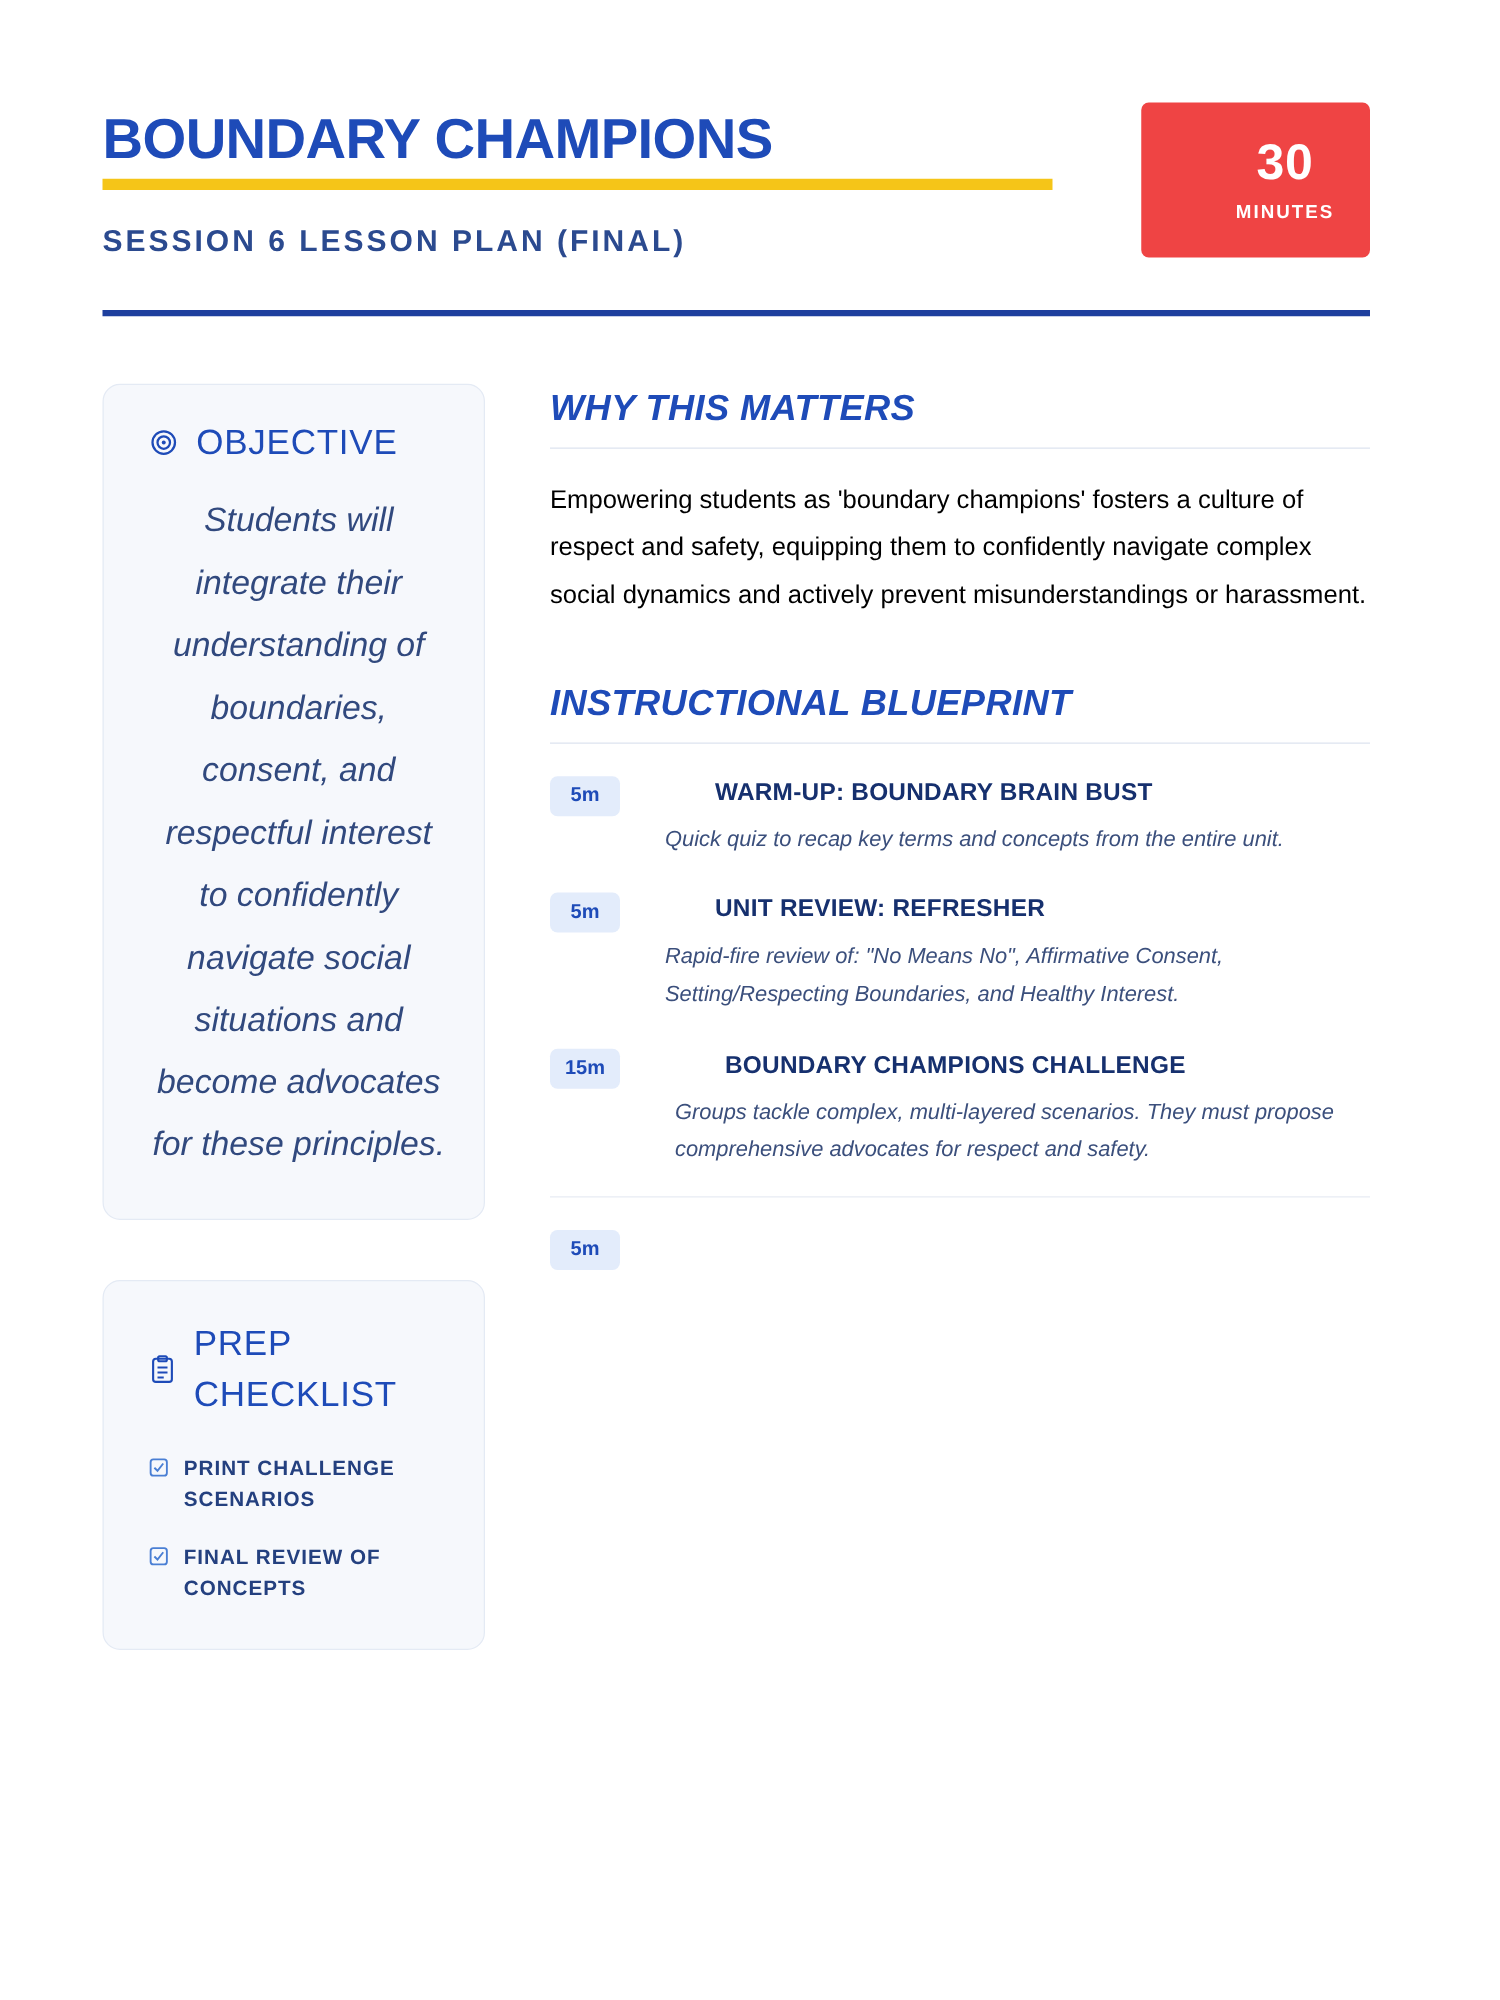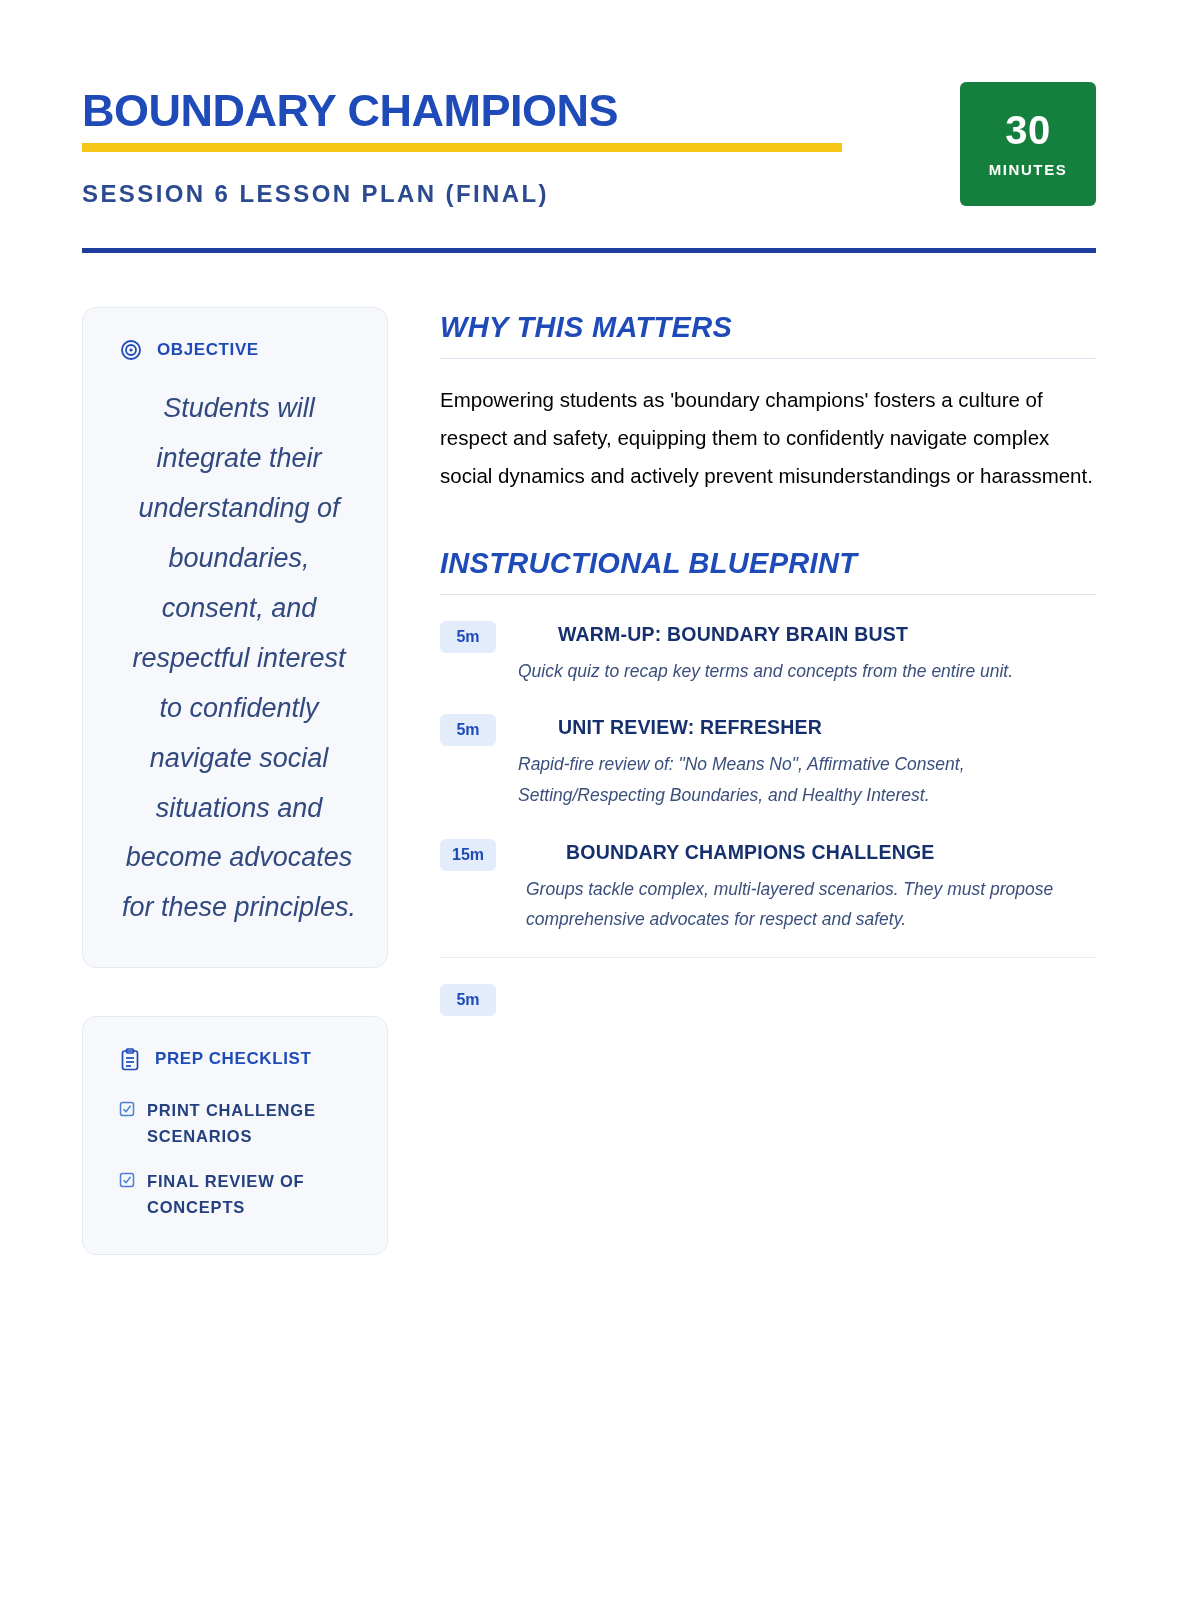--- a/index.html
+++ b/index.html
@@ -53,28 +53,29 @@
     font-size: 24px;
     font-weight: 700;
     letter-spacing: 2.4px;
     color: #2b4a8f;
     text-transform: uppercase;
   }
 
   .duration-badge {
     width: 136px;
     height: 124px;
-    background: #15803d;
+    background: #ef4444;
     border-radius: 6px;
     display: flex;
     flex-direction: column;
     align-items: center;
     justify-content: center;
     color: #ffffff;
     margin-top: 4px;
+    padding-left: 47px;
   }
   .duration-value {
     font-size: 40px;
     font-weight: 800;
     line-height: 1;
     letter-spacing: 0.5px;
   }
   .duration-unit {
     margin-top: 11px;
     font-size: 15px;
@@ -107,22 +108,22 @@
     box-sizing: border-box;
   }
   .card + .card { margin-top: 48px; }
 
   .card-head {
     display: flex;
     align-items: center;
     gap: 14px;
   }
   .card-title {
-    font-size: 17px;
-    font-weight: 700;
+    font-size: 28px;
+    font-weight: 400;
     letter-spacing: 0.6px;
     color: #1e4bb8;
     text-transform: uppercase;
   }
   .card-title.wrap { max-width: 170px; line-height: 1.45; }
 
   .objective-text {
     margin-top: 22px;
     font-size: 27px;
     line-height: 1.85;
@@ -175,21 +176,21 @@
     margin-top: 22px;
     font-size: 20.5px;
     line-height: 1.85;
     color: #000000;
   }
 
   
   .timeline { margin-top: 26px; }
   .step {
     display: flex;
-    gap: 22px;
+    gap: 36px;
     align-items: flex-start;
     padding-bottom: 22px;
   }
   .step + .step { padding-top: 6px; }
   .step.divider-top {
     border-top: 1px solid #e7ebf3;
     padding-top: 26px;
   }
   .chip {
     flex: 0 0 auto;

